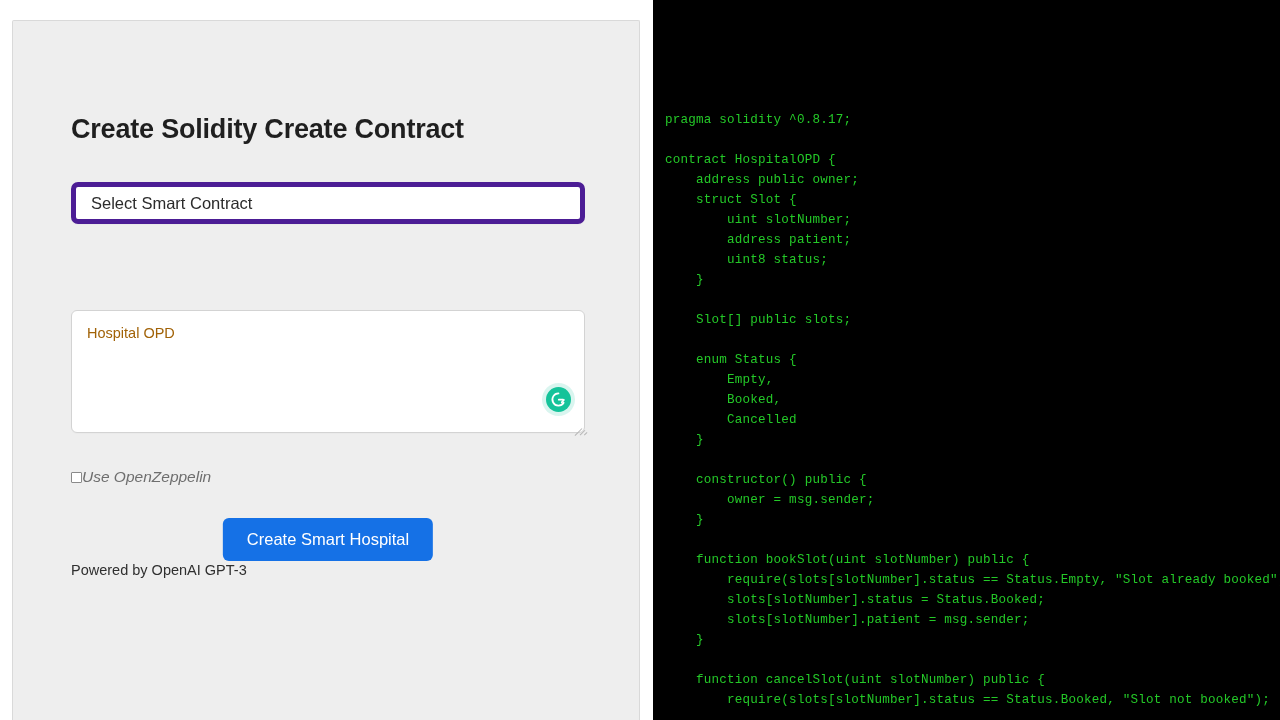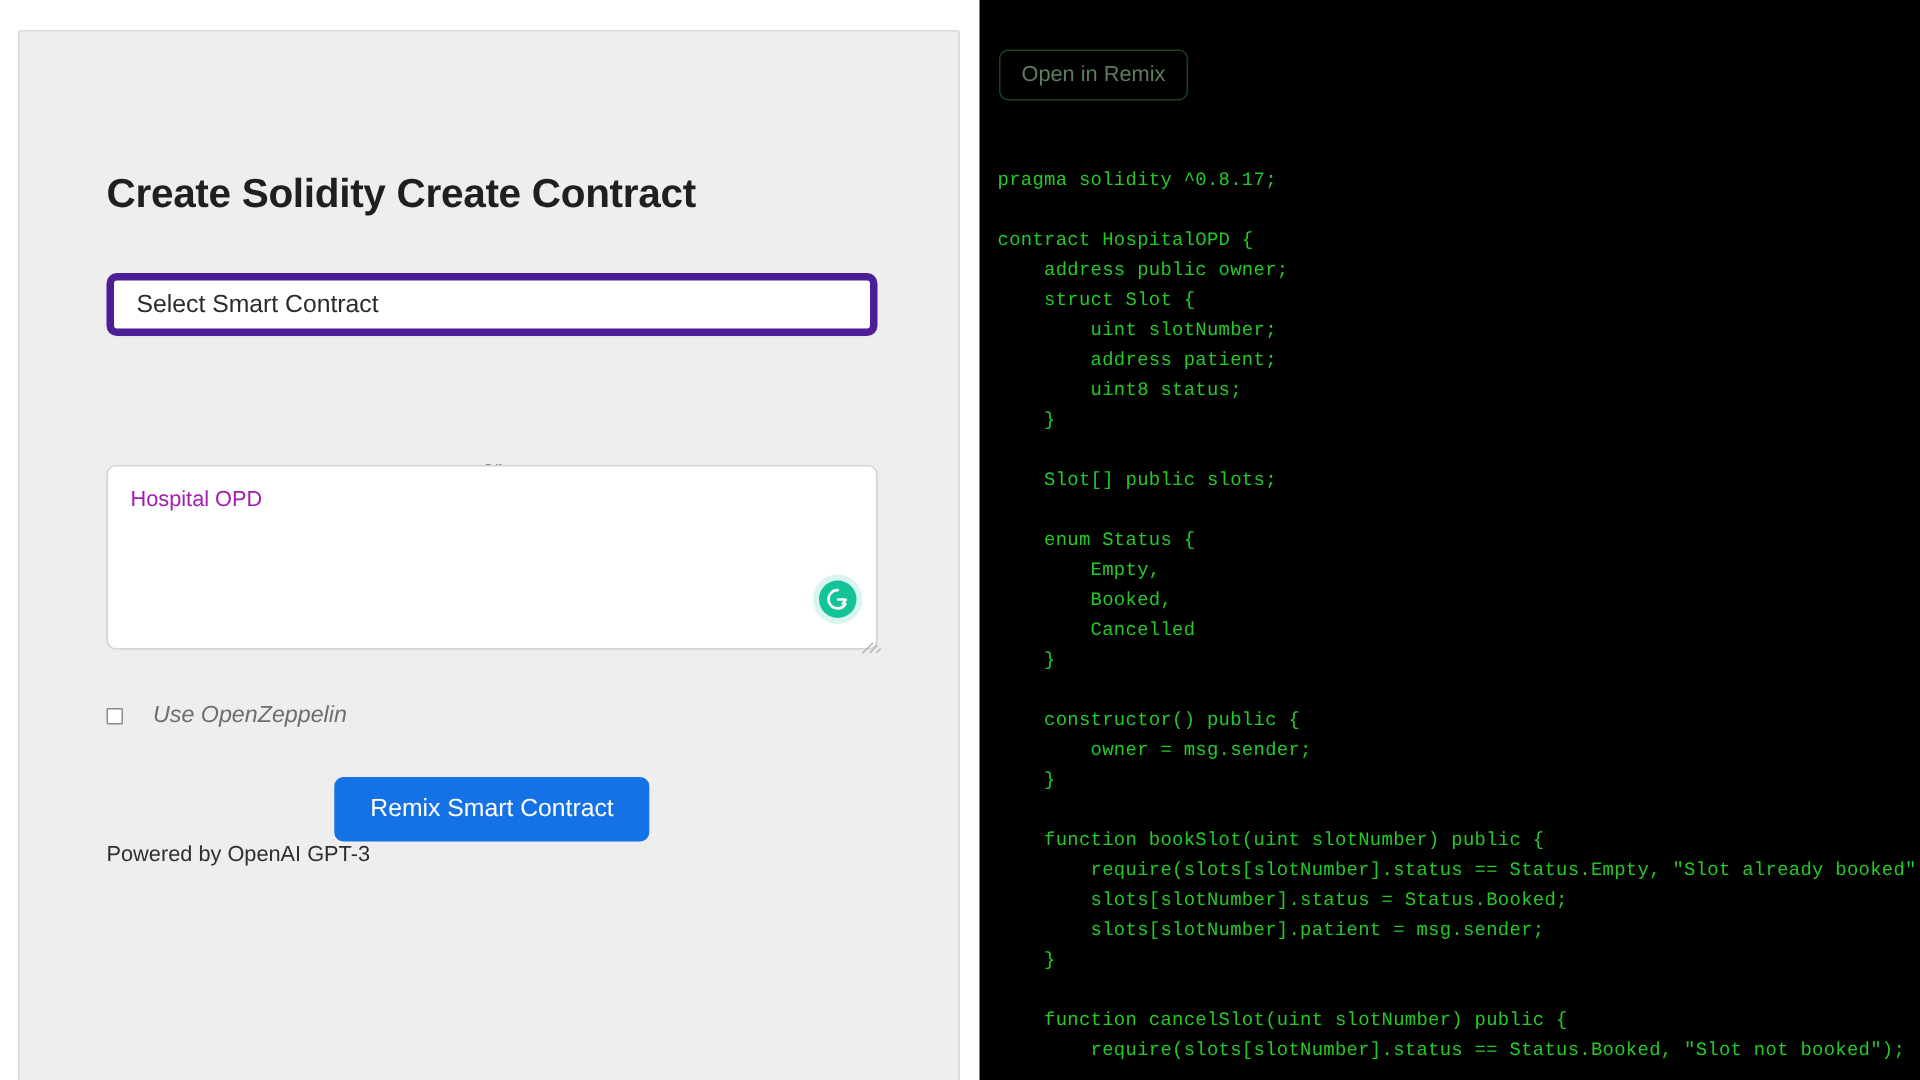--- a/index.html
+++ b/index.html
@@ -91,21 +91,21 @@
   .prompt-textarea {
     display: block;
     width: 514px;
     height: 123px;
     background: #ffffff;
     border: 1px solid #d3d3d3;
     border-radius: 6px;
     padding: 13px 15px;
     font-family: "Liberation Sans", sans-serif;
     font-size: 14.5px;
-    color: #a21caf;
+    color: #a16207;
     line-height: 1.35;
     resize: none;
     outline: none;
     box-shadow: 0 1px 1px rgba(0,0,0,0.02);
   }
 
   
   .grammarly-badge {
     position: absolute;
     right: 14px;
@@ -143,21 +143,21 @@
   .resize-grip i:nth-child(2) { bottom: 1px; width: 6.5px; transform: rotate(-45deg) translateY(3px); }
   .resize-grip i:nth-child(3) { bottom: 1px; width: 3.5px; transform: rotate(-45deg) translateY(6px); }
 
   
   .oz-row {
     position: absolute;
     top: 447px;
     left: 0;
     display: flex;
     align-items: center;
-    gap: 20px;
+    gap: 0;
   }
   .oz-checkbox {
     width: 11px;
     height: 11px;
     border: 1px solid #8a8a8a;
     background: #ffffff;
     border-radius: 1px;
     cursor: pointer;
     flex: none;
   }
@@ -265,29 +265,28 @@
             <i></i>
             <i></i>
         </div>
       </div>
 
       <div class="oz-row">
         <span class="oz-checkbox"></span>
         <span class="oz-label">Use OpenZeppelin</span>
       </div>
 
-      <button class="submit-btn">Remix Smart Contract</button>
+      <button class="submit-btn">Create Smart Hospital</button>
 
       <div class="powered-by">Powered by OpenAI GPT-3</div>
 
     </div>
   </section>
 
   <section class="code-panel">
-    <button class="remix-btn">Open in Remix</button>
 
     <pre class="code-block">pragma solidity ^0.8.17;
 
 contract HospitalOPD {
     address public owner;
     struct Slot {
         uint slotNumber;
         address patient;
         uint8 status;
     }

